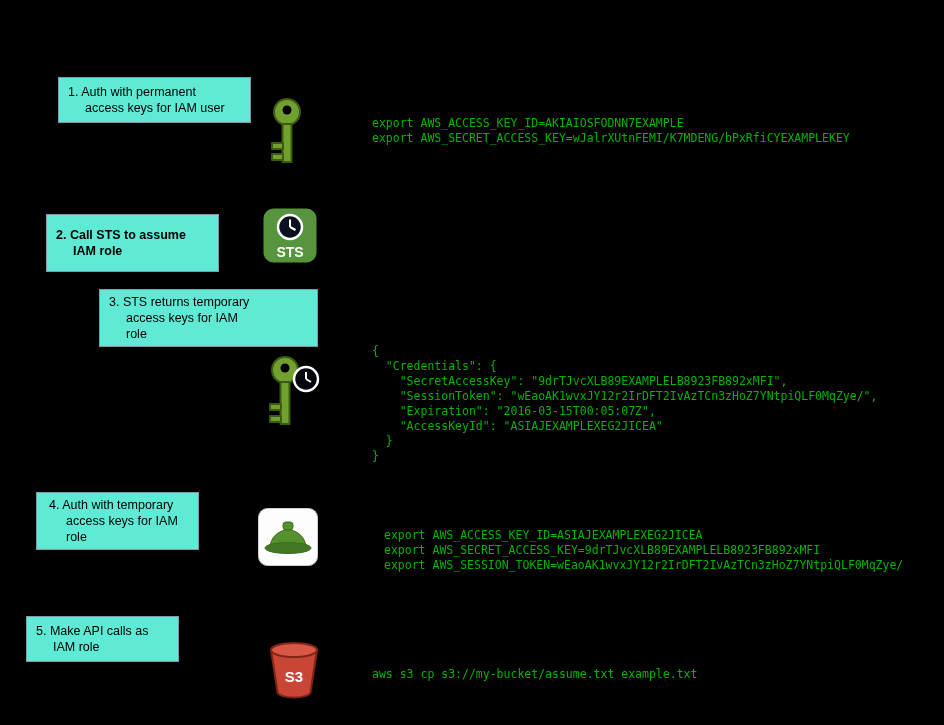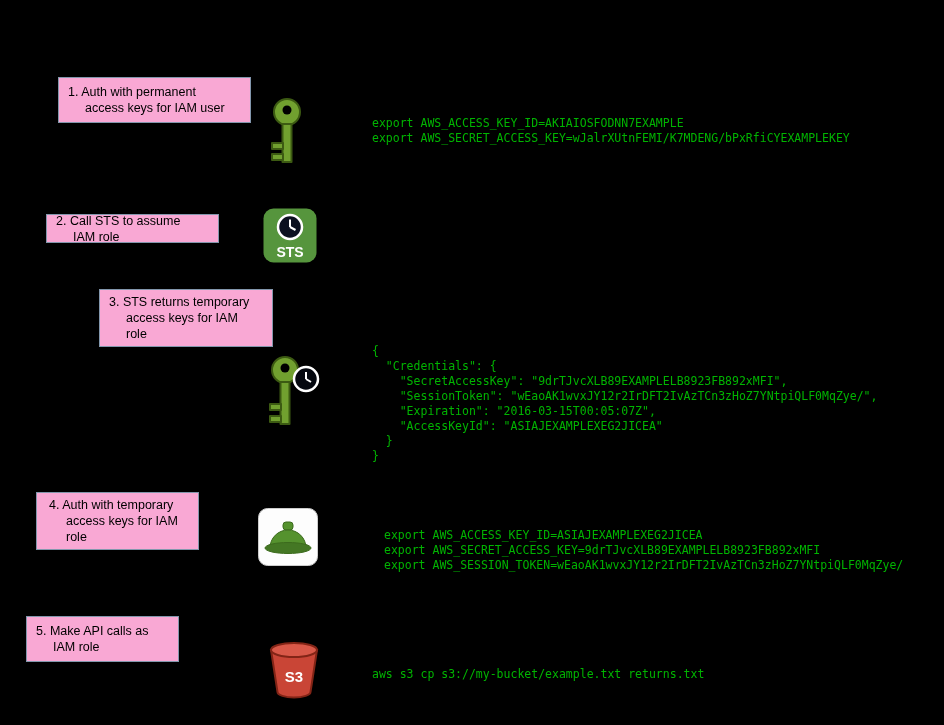--- a/index.html
+++ b/index.html
@@ -6,38 +6,38 @@
   .canvas {
     position: relative;
     width: 944px;
     height: 725px;
     background: #000;
     overflow: hidden;
     font-family: "Liberation Sans", sans-serif;
   }
   .label-box {
     position: absolute;
-    background: #f9a8d4;
+    background: #5eead4;
     border: 1px solid #8397ad;
     color: #000;
     display: flex;
     align-items: center;
     padding: 4px 9px;
     box-sizing: border-box;
   }
   .label-box .label-text {
     white-space: pre-line;
     font-size: 12.5px;
     line-height: 16px;
     padding-left: 17px;
     text-indent: -17px;
   }
   .box1 { left: 58px;  top: 77px;  width: 193px; height: 46px; }
-  .box2 { left: 46px;  top: 214px; width: 173px; height: 29px; }
-  .box3 { left: 99px;  top: 289px; width: 174px; height: 58px; }
+  .box2 { left: 46px;  top: 214px; width: 173px; height: 58px; font-weight: bold; }
+  .box3 { left: 99px;  top: 289px; width: 219px; height: 58px; }
   .box4 { left: 36px;  top: 492px; width: 163px; height: 58px; padding-left: 12px; }
   .box5 { left: 26px;  top: 616px; width: 153px; height: 46px; }
 
   .icon { position: absolute; }
   .icon-key1   { left: 268px; top: 97px;  }
   .icon-sts    { left: 263px; top: 208px; }
   .icon-key2   { left: 266px; top: 352px; }
   .icon-key2 .clock-badge { position: absolute; left: 26px; top: 13px; }
   .icon-hat    { left: 258px; top: 508px; }
   .icon-bucket { left: 267px; top: 638px; }
@@ -148,15 +148,15 @@
     <span class="label-text">5. Make API calls as
 IAM role</span>
   </div>
   <div class="icon icon-bucket">
     <svg width="54" height="62" viewBox="0 0 54 62">
       <path d="M4,12 L50,12 L43.5,54 A16.5,5.5 0 0 1 10.5,54 Z" fill="#c94536" stroke="#822416" stroke-width="2"></path>
       <ellipse cx="27" cy="12" rx="23" ry="7" fill="#d85848" stroke="#822416" stroke-width="2"></ellipse>
       <text x="27" y="44" text-anchor="middle" fill="#ffffff" font-size="15" font-weight="bold" font-family="Liberation Sans, sans-serif">S3</text>
     </svg>
   </div>
-  <pre class="code code5">aws s3 cp s3://my-bucket/example.txt returns.txt</pre>
+  <pre class="code code5">aws s3 cp s3://my-bucket/assume.txt example.txt</pre>
 
 </div>
 
 </body></html>

